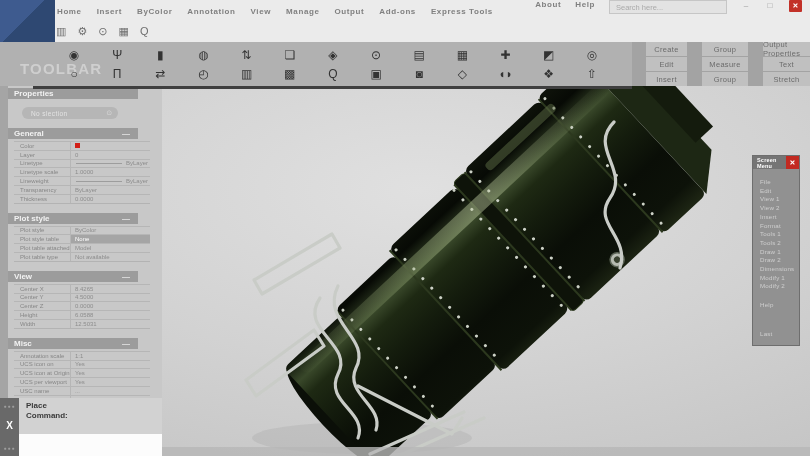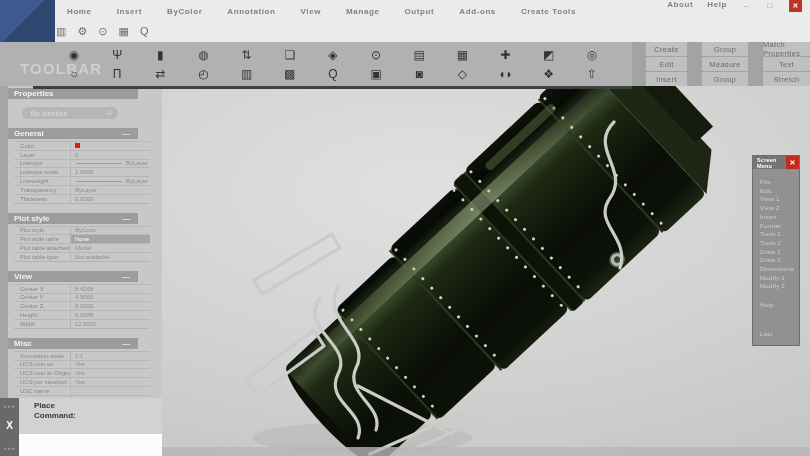--- a/index.html
+++ b/index.html
@@ -5,21 +5,21 @@
   * { box-sizing: border-box; margin: 0; padding: 0; }
   html,body { width:810px; height:456px; }
   body { font-family:"Liberation Sans", sans-serif; overflow:hidden; }
   .window { position:relative; width:810px; height:456px; background:#ebebeb; overflow:hidden; }
 
   
   .topbar { position:absolute; left:0; top:0; width:810px; height:42px; background:#ebebeb; z-index:6; }
   .logo { position:absolute; left:0; top:0; width:55px; height:42px;
           background:linear-gradient(135deg,#3e5b8f 0 46%,#2e4872 46% 100%); }
   .menu { position:absolute; left:57px; top:0; height:22px; display:flex; align-items:center; gap:15px; }
-  .menu-item { font-size:8px; font-weight:bold; letter-spacing:.6px; color:#808080; cursor:default; white-space:nowrap;margin-left:10px; }
+  .menu-item { font-size:8px; font-weight:bold; letter-spacing:.6px; color:#808080; cursor:default; white-space:nowrap; }
   .quick-icons { position:absolute; left:56px; top:21px; height:20px; display:flex; align-items:center; gap:11px; }
   .quick-icons span { font-size:11px; color:#6f6f6f; line-height:1; }
   .topbar-right { position:absolute; right:8px; top:0; height:22px; display:flex; align-items:flex-start; gap:14px; }
   .top-link { font-size:8px; font-weight:bold; letter-spacing:.6px; color:#808080; }
   .search-box { width:118px; height:14px; background:#e3e3e3; border:1px solid #c6c6c6; font-size:7.5px;
                 color:#6f6f6f; padding:0 6px; outline:none; font-family:"Liberation Sans",sans-serif; }
   .search-box::placeholder { color:#aaaaaa; }
   .win-btn { font-size:8px; color:#9a9a9a; width:10px; text-align:center; line-height:12px; }
   .win-close { width:13px; height:12px; background:#c23128; color:#ffffff; font-size:7px; font-weight:bold;
                text-align:center; line-height:12px; border-radius:1px; }
@@ -56,21 +56,21 @@
   .prow .val.rule { justify-content:flex-end; padding-right:2px; }
   .prow .val .dash { flex:1; height:1px; background:#9d9d9d; margin:0 4px 0 1px; }
   .swatch { width:5px; height:5px; background:#d21f17; display:inline-block; }
 
   
   .command { position:absolute; left:0; top:398px; width:162px; height:58px; z-index:7; }
   .cmd-rail { position:absolute; left:0; top:0; width:19px; height:58px; background:#696969; color:#fff; }
   .cmd-grip { position:absolute; left:0; width:19px; text-align:center; font-size:5px; color:#9e9e9e; letter-spacing:1px; }
   .g1 { top:5px; } .g2 { top:47px; }
   .cmd-close { position:absolute; left:0; top:22px; width:19px; text-align:center; font-size:10px; font-weight:bold; color:#ffffff; }
-  .cmd-text { position:absolute; left:19px; top:0; width:143px; height:36px; background:#d2d2d2; padding:3px 0 0 15px; }
+  .cmd-text { position:absolute; left:19px; top:0; width:143px; height:36px; background:#d2d2d2; padding:3px 0 0 7px; }
   .cmd-text .l { font-size:8px; font-weight:bold; color:#3a3a3a; line-height:9.5px; }
   .cmd-input { position:absolute; left:19px; top:36px; width:143px; height:22px; background:#fcfcfc; }
 
   
   .viewport { position:absolute; left:162px; top:86px; width:648px; height:370px; overflow:hidden;
               background:radial-gradient(120% 100% at 40% 28%, #e0e0e0 0%, #d2d2d2 48%, #c1c1c1 100%); z-index:1; }
   .vp-bottom { position:absolute; left:0; bottom:0; width:648px; height:9px; background:#b7b7b7; opacity:.8; }
   .model-svg { position:absolute; left:0; top:0; }
 
   
@@ -93,32 +93,33 @@
     <div class="logo"></div>
     <div class="menu">
         <span class="menu-item">Home</span>
         <span class="menu-item">Insert</span>
         <span class="menu-item">ByColor</span>
         <span class="menu-item">Annotation</span>
         <span class="menu-item">View</span>
         <span class="menu-item">Manage</span>
         <span class="menu-item">Output</span>
         <span class="menu-item">Add-ons</span>
-        <span class="menu-item">Create Tools</span>
+        <span class="menu-item">Express Tools</span>
       </div>
     <div class="quick-icons">
         <span>▥</span>
         <span>⚙</span>
         <span>⊙</span>
         <span>▦</span>
         <span>Q</span>
       </div>
     <div class="topbar-right">
       <span class="top-link">About</span>
       <span class="top-link">Help</span>
+      <input class="search-box" type="text" placeholder="Search here..." style="">
       <span class="win-btn">–</span>
       <span class="win-btn">□</span>
       <span class="win-close">✕</span>
     </div>
   </div>
 
   <div class="toolbar">
     <span class="toolbar-label">TOOLBAR</span>
     <div class="tb-row r1">
         <span>◉</span>
@@ -146,21 +147,21 @@
         <span>▣</span>
         <span>◙</span>
         <span>◇</span>
         <span>◖◗</span>
         <span>❖</span>
         <span>⇧</span>
       </div>
     <div class="btn-grid">
         <div class="cell">Create</div>
         <div class="cell">Group</div>
-        <div class="cell">Match Properties</div>
+        <div class="cell">Output Properties</div>
         <div class="cell">Edit</div>
         <div class="cell">Measure</div>
         <div class="cell">Text</div>
         <div class="cell">Insert</div>
         <div class="cell">Group</div>
         <div class="cell">Stretch</div>
       </div>
   </div>
   <div class="shadow-strip"></div>
 

